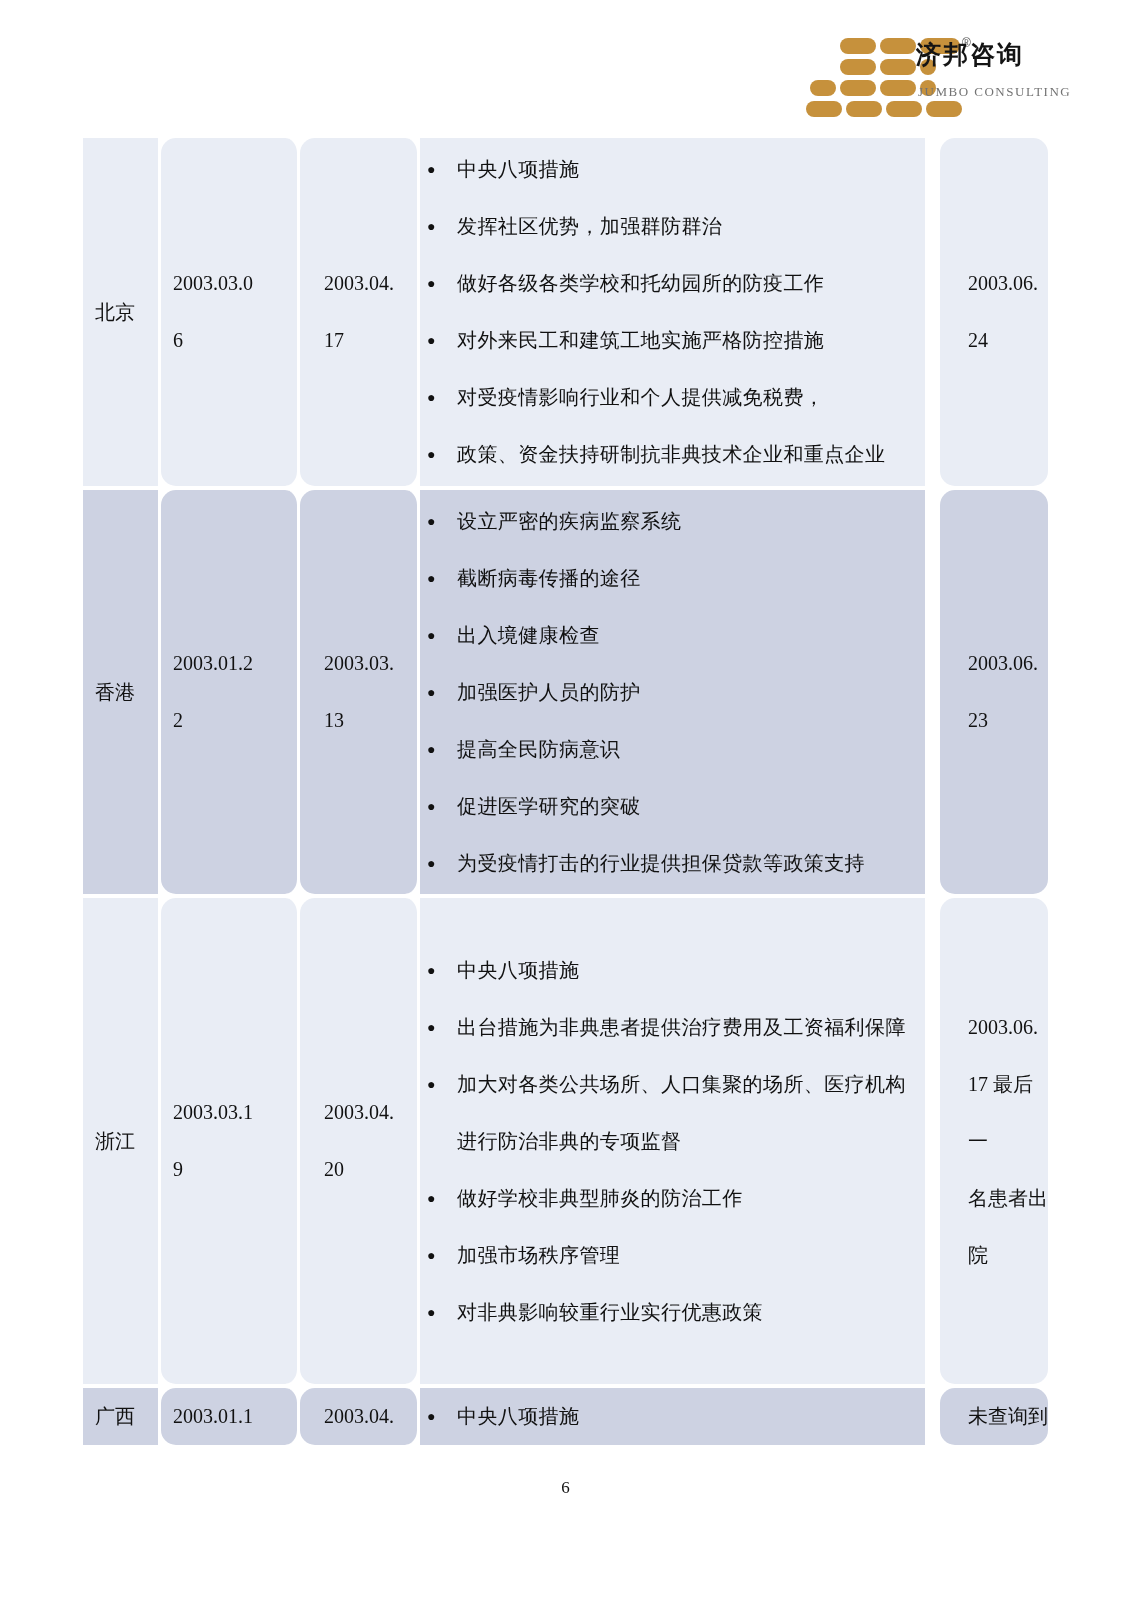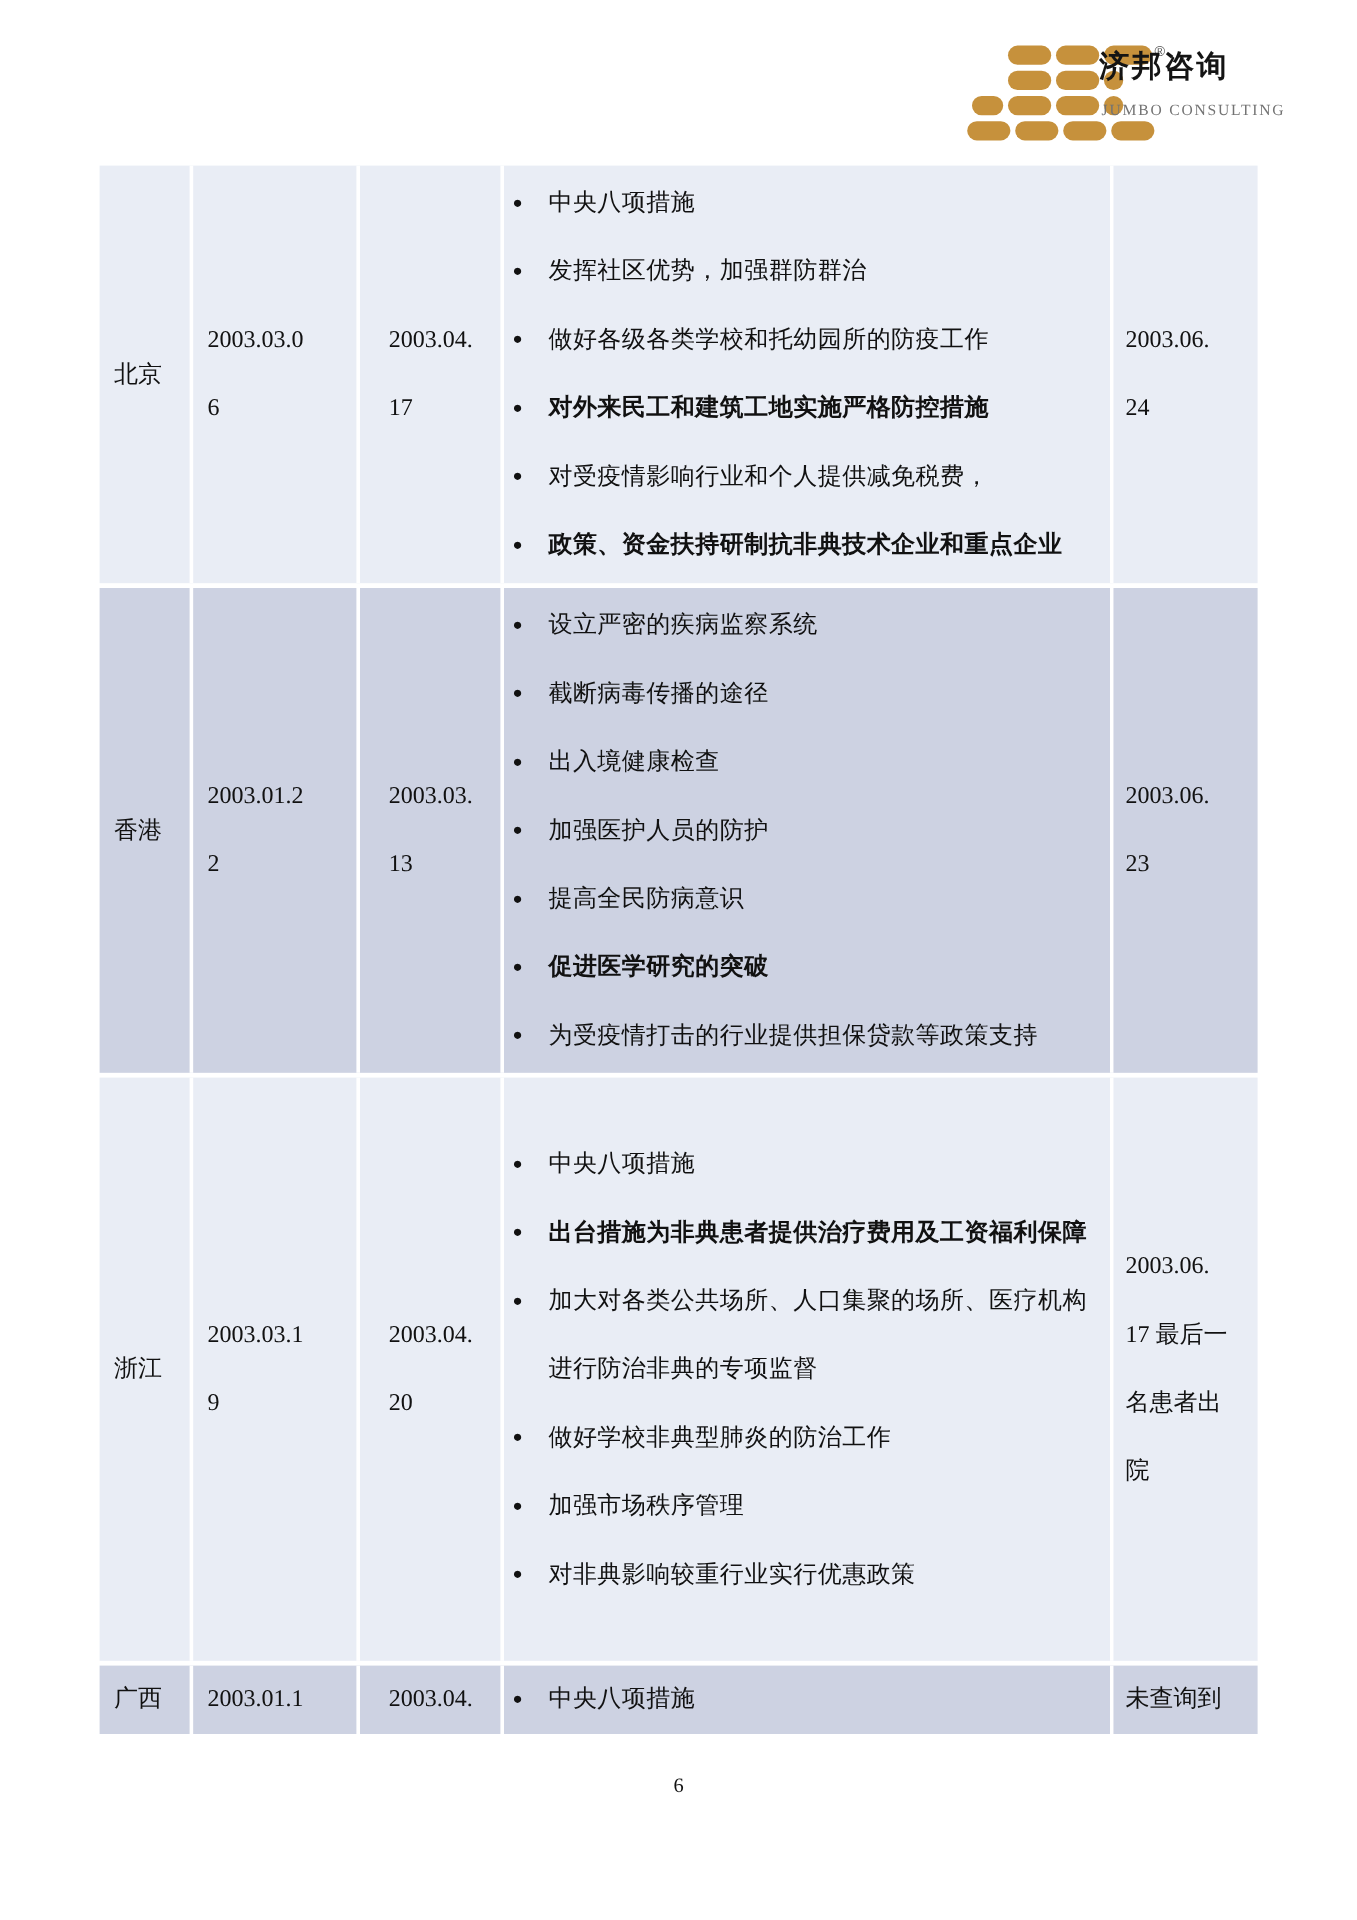--- a/index.html
+++ b/index.html
@@ -17,27 +17,27 @@
   
   .tbl{position:absolute;left:83px;top:138px;width:965px;}
   .row{display:grid;grid-template-columns:78px 139px 120px 508px 120px;margin-bottom:4px;}
   .row.light > .cell{background:#E9EDF5;}
   .row.dark  > .cell{background:#CDD2E2;}
   .cell{box-sizing:border-box;border-right:3px solid #ffffff;display:flex;flex-direction:column;justify-content:center;font-size:20px;line-height:57px;}
   .cell:last-child{border-right:none;}
   .c-region{padding-left:12px;}
   .c-date1{padding-left:12px;}
   .c-date2{padding-left:24px;}
-  .c-end{padding-left:10px;}
-  .pre{white-space:pre-line;}
+  .c-end{padding-left:28px;margin-left:12px;}
+  .pre{white-space:pre-line;border-radius:15px;}
   .r0{height:348px;} .r1{height:404px;} .r2{height:486px;} .r3{height:55px;}
   ul.measures{list-style:none;margin:0;padding:0 10px 0 0;width:100%;}
   ul.measures li{position:relative;padding-left:37px;line-height:57px;letter-spacing:0.4px;}
   ul.measures li .dot{position:absolute;left:7px;top:0;font-size:14px;}
-  ul.measures li.bold .mtext{font-weight:bold;}
+  ul.measures li.bold .mtext{font-weight:normal;}
   
   .pageno{position:absolute;left:0;top:1478px;width:1131px;text-align:center;font-size:17px;}
 </style>
 </head>
 <body>
 
 <div class="logo">
   <div class="blocks">
     <div class="blk" style="left:30px;top:0;width:36px;"></div>
     <div class="blk" style="left:70px;top:0;width:36px;"></div>

